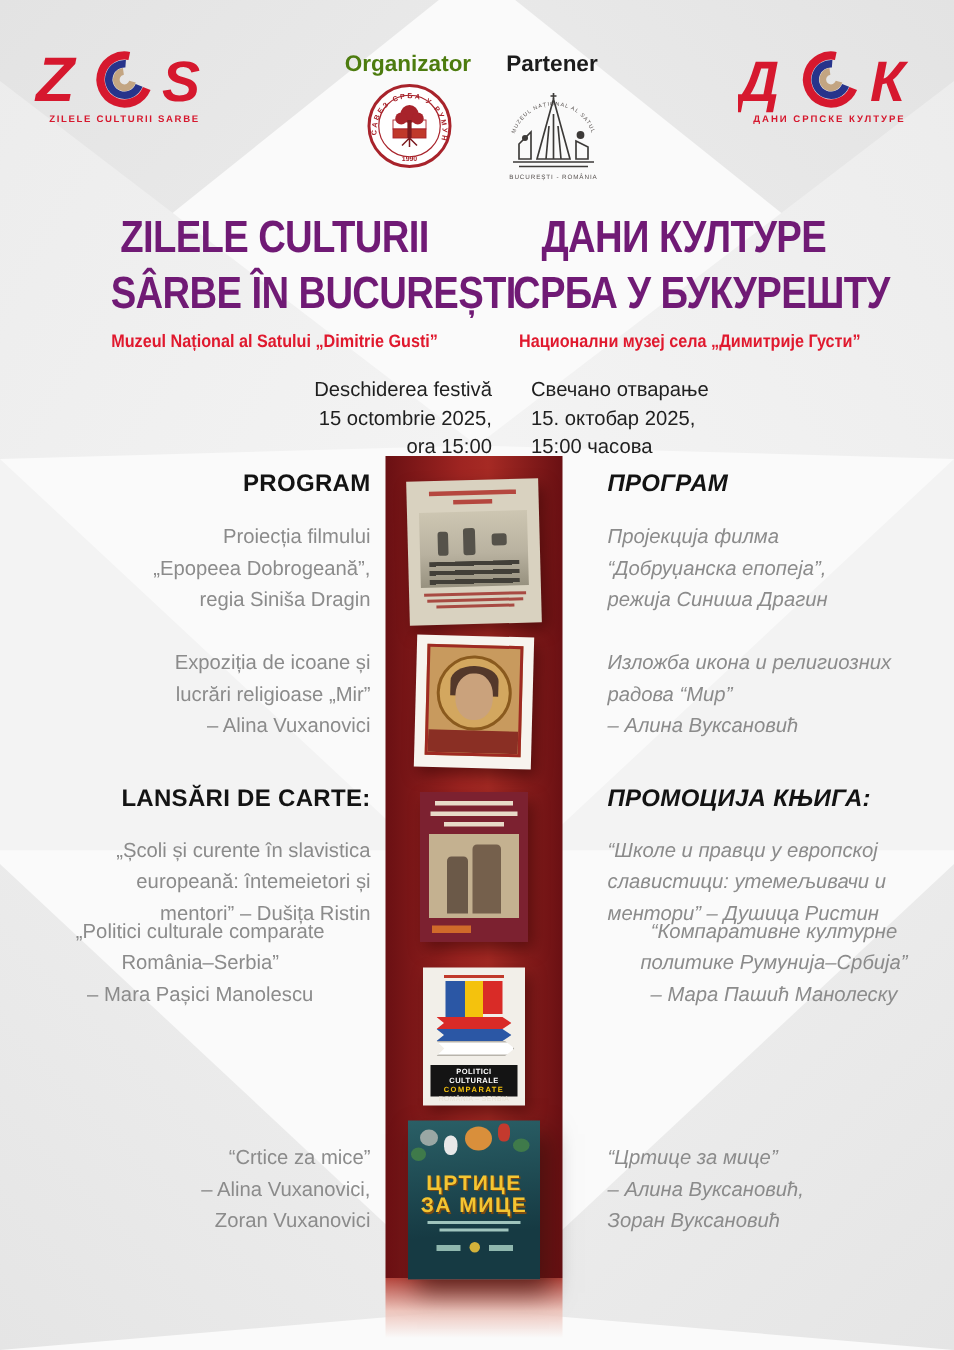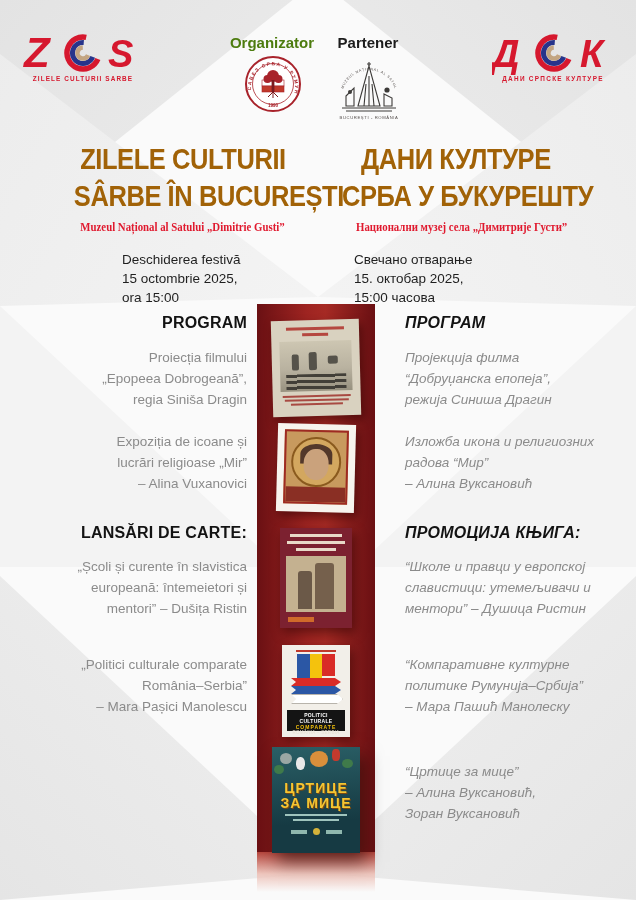--- a/index.html
+++ b/index.html
@@ -19,40 +19,40 @@
 
   .abs{position:absolute;}
   .pre{white-space:pre-line;}
 
   
   .org-label{left:212px;top:34px;width:120px;text-align:center;font-size:15px;font-weight:bold;color:#4d7c0f;}
   .partner-label{left:308px;top:34px;width:120px;text-align:center;font-size:15px;font-weight:bold;color:#1c1c1c;}
 
   
   .title-block{top:140px;}
-  .t-line{font-size:30px;font-weight:bold;color:#a16207;line-height:37px;white-space:nowrap;}
+  .t-line{font-size:30px;font-weight:bold;color:#701a75;line-height:37px;white-space:nowrap;}
   .cond{display:inline-block;transform:scaleX(.85);letter-spacing:-.5px;}
   .cond-sm{display:inline-block;transform:scaleX(.9);}
   .title-ro{left:50px;width:266px;text-align:center;}
   .title-sr{left:342px;width:262px;text-align:center;}
   .title-sr .cond,.title-sr .cond-sm{transform-origin:left center;}
-  .venue{margin-top:6px;font-size:12px;font-weight:bold;color:#e0192e;white-space:nowrap;font-family:Liberation Serif, serif;}
+  .venue{margin-top:6px;font-size:12px;font-weight:bold;color:#e0192e;white-space:nowrap;}
 
   
   .open{top:250px;font-size:13.5px;line-height:19px;color:#1f1f1f;}
-  .open-ro{left:122px;width:192px;text-align:left;}
+  .open-ro{left:136px;width:192px;text-align:right;}
   .open-sr{left:354px;width:200px;text-align:left;}
 
   
   .col-r{left:20px;width:227px;text-align:right;}
   .col-l{left:405px;width:222px;text-align:left;font-style:italic;}
   .hd{font-size:16px;font-weight:bold;color:#131313;letter-spacing:.2px;}
   .itm{font-size:13.5px;line-height:21px;color:#8b8b8b;}
   .y-h1{top:314px;}.y-film{top:347px;}.y-icons{top:431px;}
-  .y-h2{top:524px;}.y-slav{top:556px;}.y-pol{top:654px;}.y-kids{top:761px;}
+  .y-h2{top:524px;}.y-slav{top:556px;}.y-pol{top:610px;text-align:center;}.y-kids{top:761px;}
 
   
   .banner{left:257px;top:304px;width:118px;height:548px;
     background:linear-gradient(90deg,#6a1013,#9e2421 42%,#a62a24 58%,#6a1013);}
   .banner-fade{left:257px;top:852px;width:118px;height:40px;
     background:linear-gradient(180deg,#b5453c,#eec6bd 55%,rgba(250,248,247,0));}
 
   .book{position:absolute;box-shadow:3px 5px 10px rgba(40,0,0,.5);}
   
   .bk1{left:272px;top:320px;width:88px;height:96px;background:#d9d2c0;transform:rotate(-1.5deg);}
@@ -275,20 +275,23 @@
   <div class="abs col-r itm pre y-icons">Expoziția de icoane și
 lucrări religioase „Mir”
 – Alina Vuxanovici</div>
   <div class="abs col-r hd y-h2">LANSĂRI DE CARTE:</div>
   <div class="abs col-r itm pre y-slav">„Școli și curente în slavistica
 europeană: întemeietori și
 mentori” – Dušița Ristin</div>
   <div class="abs col-r itm pre y-pol">„Politici culturale comparate
 România–Serbia”
 – Mara Pașici Manolescu</div>
+  <div class="abs col-r itm pre y-kids">“Crtice za mice”
+– Alina Vuxanovici,
+Zoran Vuxanovici</div>
 
   <div class="abs col-l hd y-h1">ПРОГРАМ</div>
   <div class="abs col-l itm pre y-film">Пројекција филма
 “Добруџанска епопеја”,
 режија Синиша Драгин</div>
   <div class="abs col-l itm pre y-icons">Изложба икона и религиозних
 радова “Мир”
 – Алина Вуксановић</div>
   <div class="abs col-l hd y-h2">ПРОМОЦИЈА КЊИГА:</div>
   <div class="abs col-l itm pre y-slav">“Школе и правци у европској

